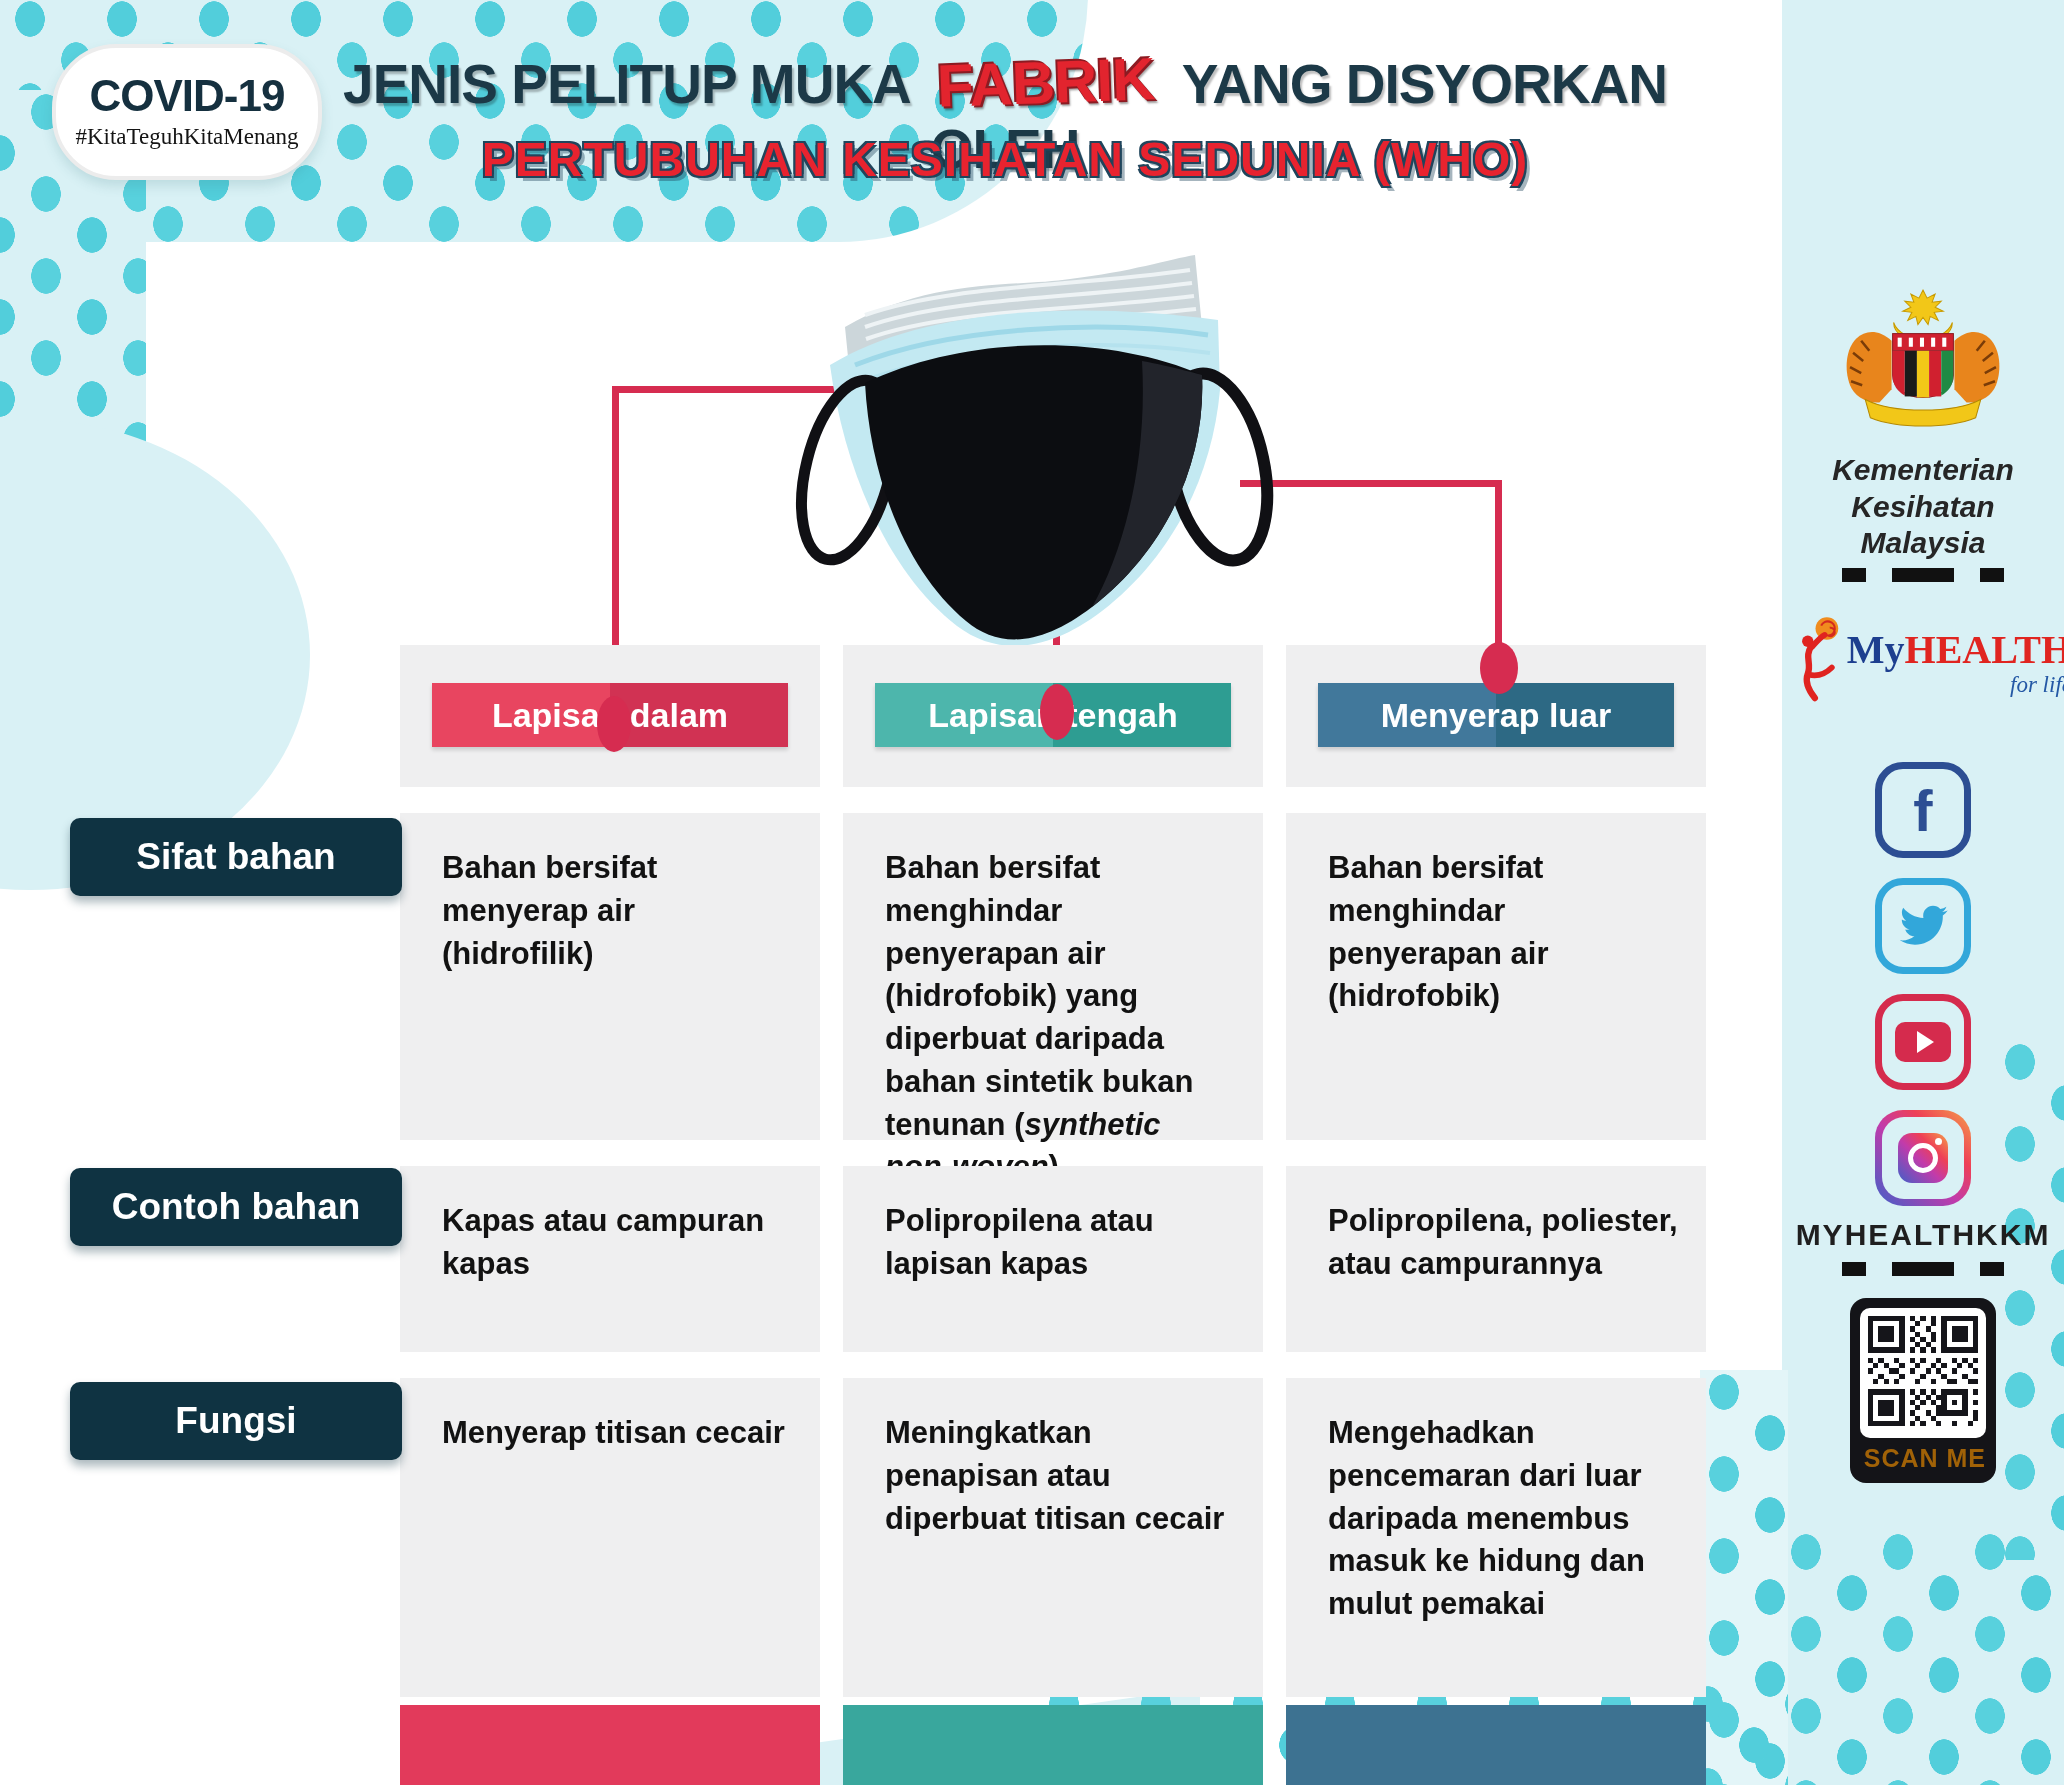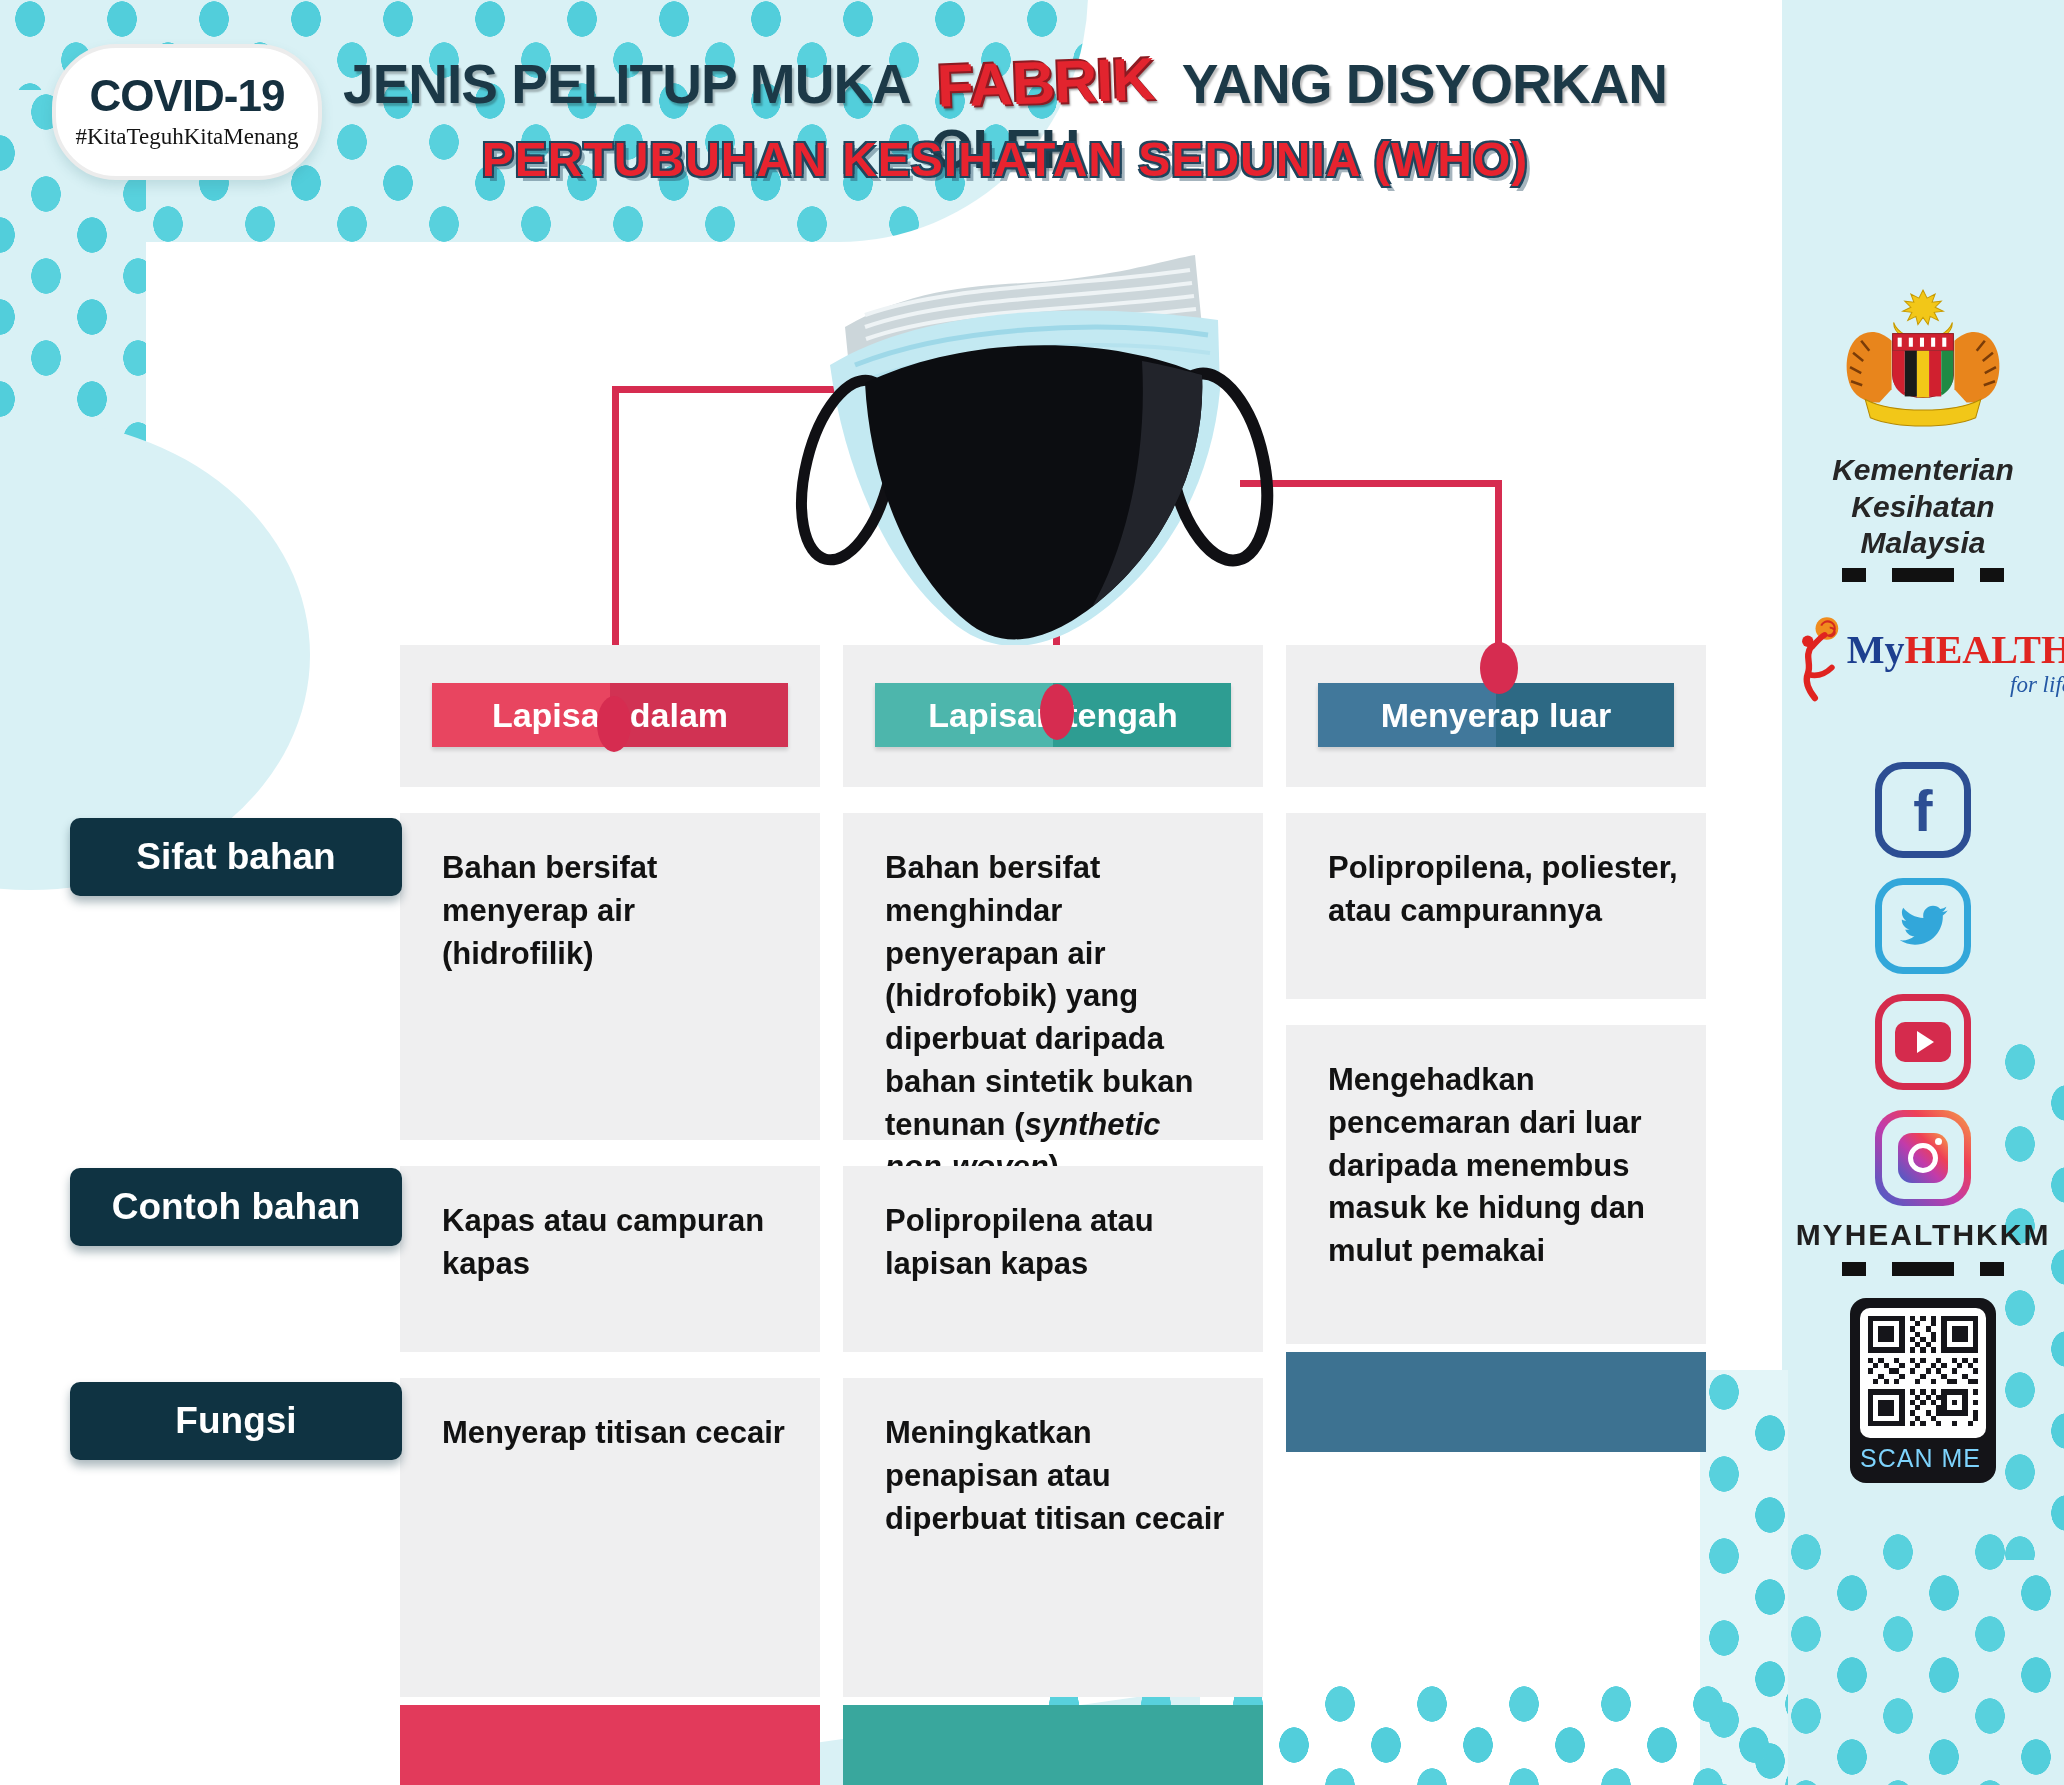--- a/index.html
+++ b/index.html
@@ -93,21 +93,21 @@
   .soc-ig{background:linear-gradient(45deg,#4060c8,#c13bab 45%,#ee4056 70%,#f5a04b);}
   .ig-inner{width:82px;height:82px;background:#d9f1f5;border-radius:22px;display:flex;align-items:center;justify-content:center;}
   .ig-cam{width:50px;height:50px;border-radius:14px;background:linear-gradient(45deg,#4060c8,#c13bab 45%,#ee4056 70%,#f5a04b);
           position:relative;display:flex;align-items:center;justify-content:center;}
   .ig-lens{width:20px;height:20px;border:5px solid #fff;border-radius:50%;}
   .ig-dot{position:absolute;right:6px;top:5px;width:7px;height:7px;background:#fff;border-radius:50%;}
   .handle{font-size:30px;font-weight:800;letter-spacing:2px;color:#1f1f1f;}
   .qr-box{position:absolute;left:1850px;top:1298px;width:146px;background:#141418;border-radius:16px;
           padding:10px 10px 6px;box-sizing:border-box;}
   .qr-white{background:#fff;border-radius:10px;padding:8px;}
-  .qr-label{color:#7dd3fc;font-size:25px;font-weight:400;letter-spacing:1px;text-align:left;padding:6px 0 4px;}
+  .qr-label{color:#a16207;font-size:25px;font-weight:700;letter-spacing:1px;text-align:right;padding:6px 0 4px;}
 </style>
 </head>
 <body>
 
 <div class="canvas">
 
   <div class="sidebar-bg blue"></div>
   <div class="blob-top blue dots"></div>
   <div class="blob-left blue dots"></div>
   <div class="blob-circle blue"></div>
@@ -177,20 +177,23 @@
     </div>
     <div class="panel p-r3">
       <div class="cell">Meningkatkan penapisan atau diperbuat titisan cecair</div>
     </div>
     <div class="p-foot f-tengah"></div>
   </div>
 
   <div class="col" style="left:1286px;">
     <div class="panel p-head">
       <div class="chip chip-luar">Menyerap luar</div>
+    </div>
+    <div class="panel p-r1">
+      <div class="cell">Bahan bersifat menghindar penyerapan air (hidrofobik)</div>
     </div>
     <div class="panel p-r2">
       <div class="cell">Polipropilena, poliester, atau campurannya</div>
     </div>
     <div class="panel p-r3">
       <div class="cell">Mengehadkan pencemaran dari luar daripada  menembus masuk ke hidung dan mulut pemakai</div>
     </div>
     <div class="p-foot f-luar"></div>
   </div>
 

